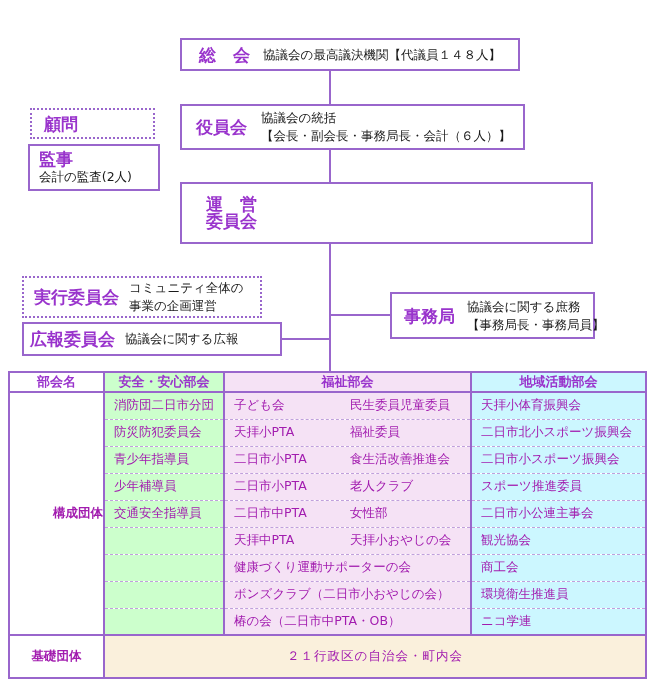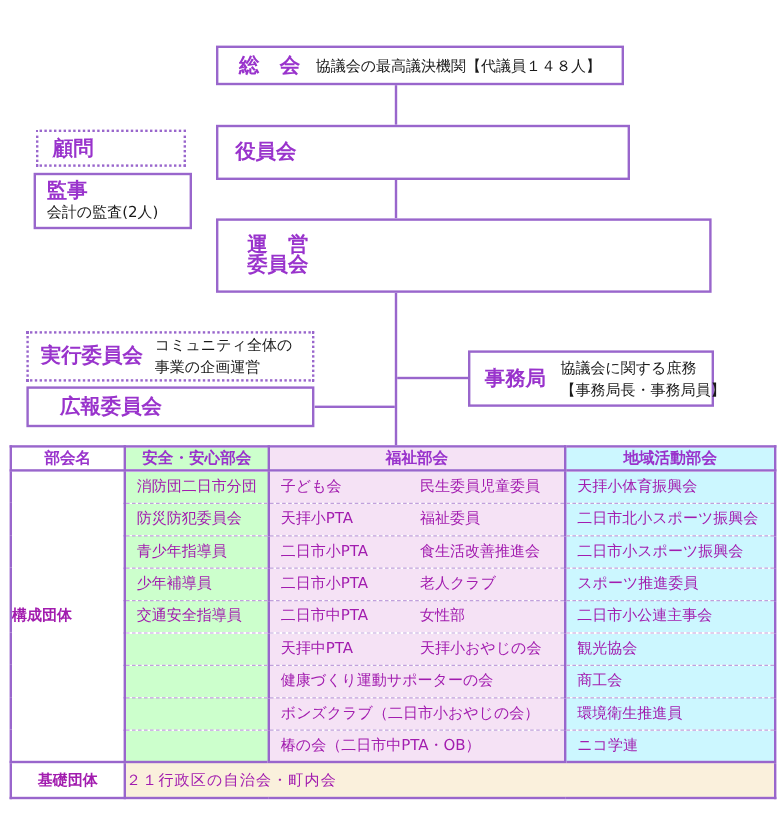--- a/index.html
+++ b/index.html
@@ -75,35 +75,35 @@
   }
   .orgtable tr.footer { height: 30px; }
   .orgtable tr.footer td { border-top: 2px solid #9966CC; }
   .cell-white { background: #ffffff; }
   .cell-green { background: #CCFFCC; }
   .cell-pink  { background: #F5E2F5; }
   .cell-cyan  { background: #CCF7FF; }
   .cell-cream { background: #FAF0DC; }
   .rowlabel {
     background: #ffffff;
-    text-align: left;
+    text-align: right;
     font-weight: bold;
     color: #000000;
     font-size: 13px;
     padding: 0 !important;
   }
   .footlabel {
     background: #ffffff;
     text-align: center;
     font-weight: bold;
     color: #000000;
     font-size: 13px;
     padding: 0 !important;
   }
-  .footvalue { color: #1a1a1a; padding: 0 !important; letter-spacing: 1px; font-family: Liberation Serif, serif; }
+  .footvalue { text-align: center; color: #1a1a1a; padding: 12px !important; letter-spacing: 1px; font-family: Liberation Serif, serif; }
   .wl { display: inline-block; min-width: 116px; white-space: nowrap; }
   .wr { white-space: nowrap; }
 </style>
 </head>
 <body>
 
 <div class="canvas">
 
   <div class="line" style="left:329px;top:70px;width:2px;height:34px"></div>
   <div class="line" style="left:329px;top:150px;width:2px;height:32px"></div>
@@ -111,20 +111,24 @@
   <div class="line" style="left:331px;top:314px;width:59px;height:2px"></div>
   <div class="line" style="left:262px;top:338px;width:67px;height:2px"></div>
 
   <div class="box" style="left:180px;top:38px;width:340px;height:33px;justify-content:center;gap:13px">
     <span class="lbl">総　会</span>
     <span class="desc">協議会の最高議決機関【代議員１４８人】</span>
   </div>
 
   <div class="box" style="left:180px;top:104px;width:345px;height:46px;padding-left:14px;gap:14px">
     <span class="lbl">役員会</span>
+    <span class="desc col">
+      <span class="ln">協議会の統括</span>
+      <span class="ln">【会長・副会長・事務局長・会計（６人）】</span>
+    </span>
   </div>
 
   <div class="box dotted" style="left:30px;top:108px;width:125px;height:31px;padding-left:12px">
     <span class="lbl">顧問</span>
   </div>
 
   <div class="box col" style="left:28px;top:144px;width:132px;height:47px;padding-left:9px;align-items:flex-start">
     <span class="lbl">監事</span>
     <span class="desc">会計の監査(2人)</span>
   </div>
@@ -137,22 +141,23 @@
   </div>
 
   <div class="box dotted" style="left:22px;top:276px;width:240px;height:42px;padding-left:10px;gap:10px">
     <span class="lbl">実行委員会</span>
     <span class="desc col">
       <span class="ln">コミュニティ全体の</span>
       <span class="ln">事業の企画運営</span>
     </span>
   </div>
 
-  <div class="box" style="left:22px;top:322px;width:240px;height:34px;padding-left:26px;gap:10px">
+  <div class="box" style="left:22px;top:322px;width:260px;height:34px;padding-left:6px;gap:10px">
     <span class="lbl">広報委員会</span>
+    <span class="desc">協議会に関する広報</span>
   </div>
 
   <div class="box" style="left:390px;top:292px;width:205px;height:47px;padding-left:12px;gap:12px">
     <span class="lbl">事務局</span>
     <span class="desc col">
       <span class="ln">協議会に関する庶務</span>
       <span class="ln">【事務局長・事務局員】</span>
     </span>
   </div>
 

